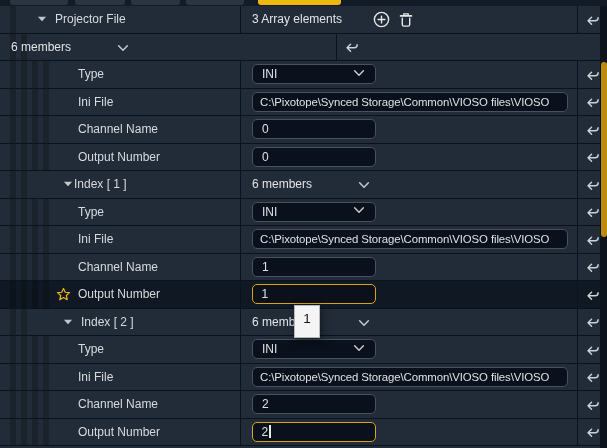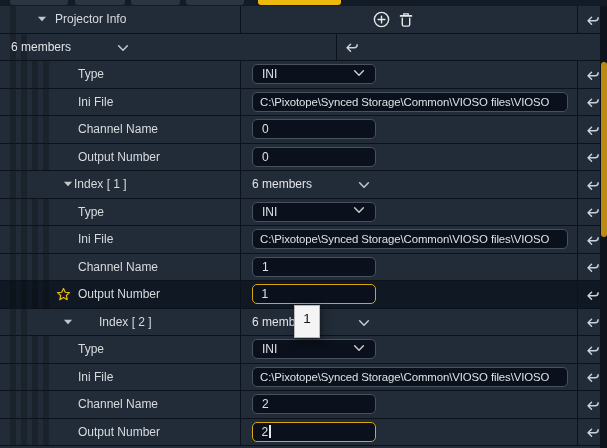--- a/index.html
+++ b/index.html
@@ -67,23 +67,24 @@
     </div>
   <div class="rows" id="rows">
       <div class="row">
         <span class="stripe" style="left: 10px;"></span>
         <div class="label-cell">
           <span class="expander" style="margin-left: 36px;">
             <svg width="12" height="12" viewBox="0 0 16 16" fill="none">
               <polygon points="2.5,5 13.5,5 8,11" fill="#c2c6ca"></polygon>
             </svg>
           </span>
-          <span class="lbl" style="margin-left: 7px;">Projector Info</span>
-        </div>
-        <div class="value-cell">
+          <span class="lbl" style="margin-left: 7px;">Projector File</span>
+        </div>
+        <div class="value-cell">
+          <span class="val-text">3 Array elements</span>
           <span class="cat-action add">
             <svg width="17" height="17" viewBox="0 0 16 16" fill="none">
               <circle cx="8" cy="8" r="6.7" stroke="#e6e8ea" stroke-width="1.3"></circle>
               <path d="M8 4.8 V11.2 M4.8 8 H11.2" stroke="#e6e8ea" stroke-width="1.3" stroke-linecap="round"></path>
             </svg>
           </span>
           <span class="cat-action del">
             <svg width="16" height="17" viewBox="0 0 16 16" fill="none">
               <path d="M2.6 4.4 H13.4" stroke="#e6e8ea" stroke-width="1.7" stroke-linecap="round"></path>
               <path d="M5.8 4 V2.4 H10.2 V4" stroke="#e6e8ea" stroke-width="1.3"></path>
@@ -322,21 +323,21 @@
       </div>
       <div class="row">
         <span class="stripe" style="left: 10px;"></span>
         <span class="stripe" style="left: 21px;"></span>
         <div class="label-cell">
           <span class="expander" style="margin-left: 62px;">
             <svg width="12" height="12" viewBox="0 0 16 16" fill="none">
               <polygon points="2.5,5 13.5,5 8,11" fill="#c2c6ca"></polygon>
             </svg>
           </span>
-          <span class="lbl" style="margin-left: 25px;">Index [ 2 ]</span>
+          <span class="lbl" style="margin-left: 7px;">Index [ 2 ]</span>
         </div>
         <div class="value-cell">
           <span class="val-text">6 members</span>
           <span class="group-chev"><svg width="14" height="14" viewBox="0 0 16 16" fill="none">
               <polyline points="3,5.5 8,10.5 13,5.5" stroke="#c6cacd" stroke-width="1.7" stroke-linecap="round" stroke-linejoin="round"></polyline>
             </svg></span>
         </div>
         <div class="reset-cell">
           <button class="reset-btn">
             <svg width="15" height="15" viewBox="0 0 16 16" fill="none">

